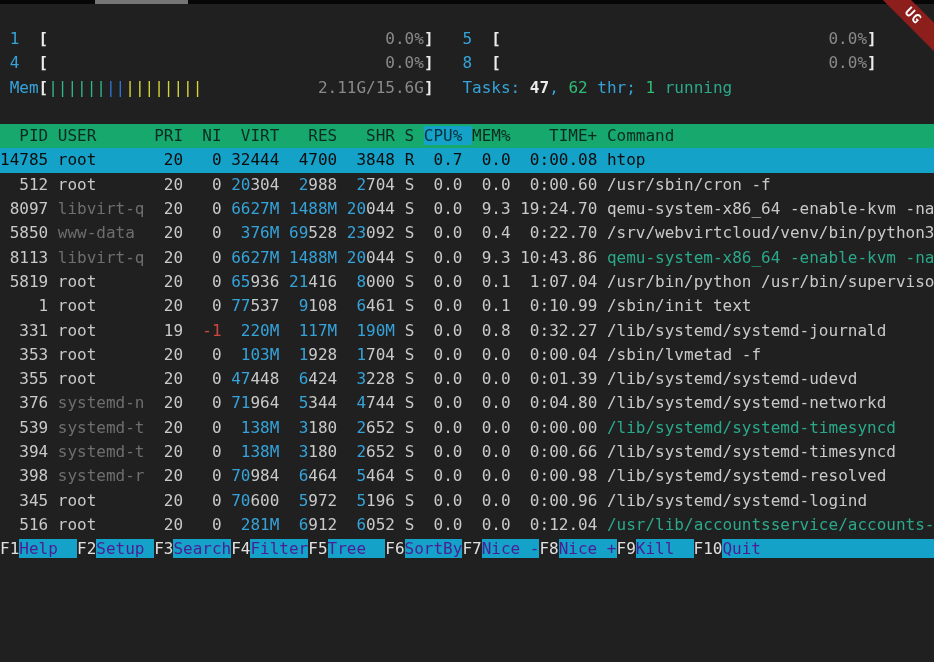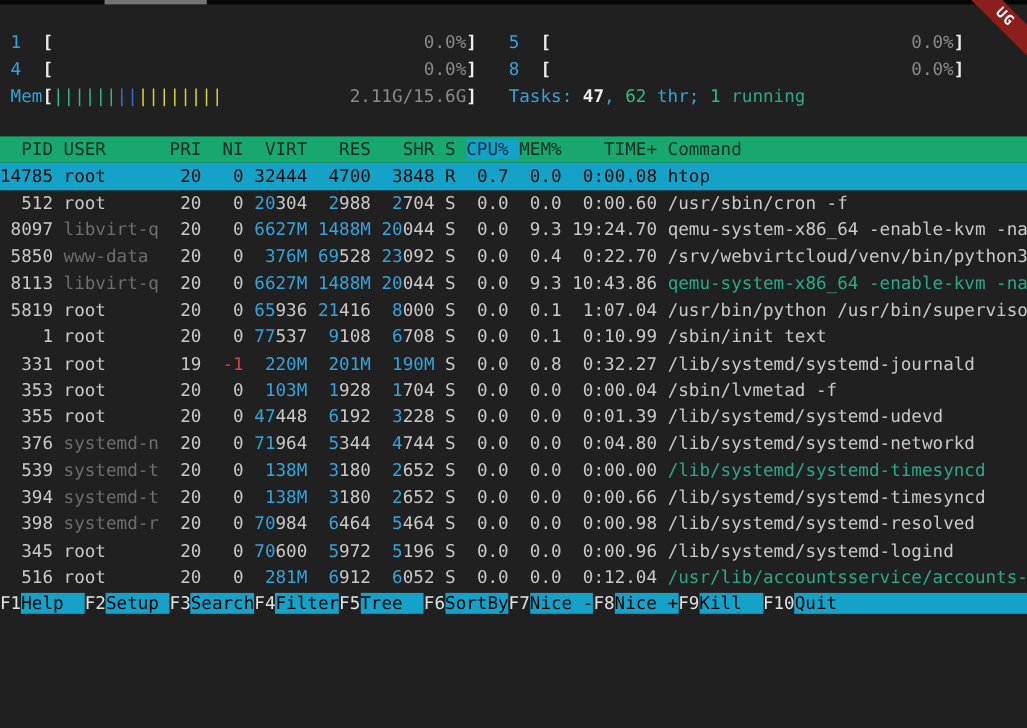--- a/index.html
+++ b/index.html
@@ -24,21 +24,21 @@
   .tg{color:var(--barg,#2eb886);}
   .tb{color:var(--barb,#3273d8);}
   .ty{color:var(--bary,#d6d435);}
   .thead{background:var(--headbg,#16a86c);color:var(--headfg,#0b2b22);width:934px;}
   .thead .sort{background:var(--selbg,#14a2c8);color:#07303a;}
   .row{width:934px;}
   .sel{background:var(--selbg,#14a2c8);}
   .sel span{color:#0b0b0b !important;font-weight:normal !important;}
   .fbar{width:934px;}
   .fkey{color:var(--fkeyfg,#e0e0e0);}
-  .flabel{background:var(--selbg,#14a2c8);color:#000000;}
+  .flabel{background:var(--selbg,#14a2c8);color:#4c1d95;}
   .ribbon{
     position:absolute; top:6px; right:-44px; width:130px; height:20px;
     background:var(--ribbon,#8c1f1c); color:#fff;
     transform:rotate(45deg);
     font-size:13px; font-weight:bold; line-height:20px; letter-spacing:1px;
     text-align:center;
   }
 </style>
 </head>
 <body>
@@ -52,24 +52,24 @@
       <div class="ln"><span> </span><span class="cyan">4</span><span>  </span><span class="bw">[</span><span class="gray">                                   0.0%</span><span class="bw">]</span><span>   </span><span class="cyan">8</span><span>  </span><span class="bw">[</span><span class="gray">                                  0.0%</span><span class="bw">]</span></div>
       <div class="ln"><span> </span><span class="cyan">Mem</span><span class="bw">[</span><span class="tg">||||||</span><span class="tb">||</span><span class="ty">||||||||</span><span class="gray">            2.11G/15.6G</span><span class="bw">]</span><span>   </span><span class="cyan">Tasks: </span><span class="bw">47</span><span class="cyan">, </span><span class="bgreen">62</span><span class="cyan"> thr; </span><span class="bgreen">1</span><span class="green"> running</span></div>
       <div class="ln"><span> </span></div>
       <div class="ln thead"><span>  PID </span><span>USER      </span><span>PRI </span><span> NI </span><span> VIRT </span><span>  RES </span><span>  SHR </span><span>S </span><span class="sort">CPU% </span><span>MEM% </span><span>   TIME+ </span><span>Command</span></div>
       <div class="ln row sel"><span>14785 </span><span>root      </span><span> 20 </span><span>  0 </span><span class="cyan">32</span><span>444</span><span> </span><span class="cyan"> 4</span><span>700</span><span> </span><span class="cyan"> 3</span><span>848</span><span> </span><span>R </span><span> 0.7 </span><span> 0.0 </span><span> 0:00.08 </span><span>htop</span></div>
       <div class="ln row"><span>  512 </span><span>root      </span><span> 20 </span><span>  0 </span><span class="cyan">20</span><span>304</span><span> </span><span class="cyan"> 2</span><span>988</span><span> </span><span class="cyan"> 2</span><span>704</span><span> </span><span>S </span><span> 0.0 </span><span> 0.0 </span><span> 0:00.60 </span><span>/usr/sbin/cron -f</span></div>
       <div class="ln row"><span> 8097 </span><span class="dim">libvirt-q </span><span> 20 </span><span>  0 </span><span class="cyan">6627M</span><span> </span><span class="cyan">1488M</span><span> </span><span class="cyan">20</span><span>044</span><span> </span><span>S </span><span> 0.0 </span><span> 9.3 </span><span>19:24.70 </span><span>qemu-system-x86_64 -enable-kvm -na</span></div>
       <div class="ln row"><span> 5850 </span><span class="dim">www-data  </span><span> 20 </span><span>  0 </span><span class="cyan"> 376M</span><span> </span><span class="cyan">69</span><span>528</span><span> </span><span class="cyan">23</span><span>092</span><span> </span><span>S </span><span> 0.0 </span><span> 0.4 </span><span> 0:22.70 </span><span>/srv/webvirtcloud/venv/bin/python3</span></div>
       <div class="ln row"><span> 8113 </span><span class="dim">libvirt-q </span><span> 20 </span><span>  0 </span><span class="cyan">6627M</span><span> </span><span class="cyan">1488M</span><span> </span><span class="cyan">20</span><span>044</span><span> </span><span>S </span><span> 0.0 </span><span> 9.3 </span><span>10:43.86 </span><span class="green">qemu-system-x86_64 -enable-kvm -na</span></div>
       <div class="ln row"><span> 5819 </span><span>root      </span><span> 20 </span><span>  0 </span><span class="cyan">65</span><span>936</span><span> </span><span class="cyan">21</span><span>416</span><span> </span><span class="cyan"> 8</span><span>000</span><span> </span><span>S </span><span> 0.0 </span><span> 0.1 </span><span> 1:07.04 </span><span>/usr/bin/python /usr/bin/superviso</span></div>
-      <div class="ln row"><span>    1 </span><span>root      </span><span> 20 </span><span>  0 </span><span class="cyan">77</span><span>537</span><span> </span><span class="cyan"> 9</span><span>108</span><span> </span><span class="cyan"> 6</span><span>708</span><span> </span><span>S </span><span> 0.0 </span><span> 0.1 </span><span> 0:10.99 </span><span>/sbin/init text</span></div>
-      <div class="ln row"><span>  331 </span><span>root      </span><span> 19 </span><span class="red"> -1 </span><span class="cyan"> 220M</span><span> </span><span class="cyan"> 201M</span><span> </span><span class="cyan"> 190M</span><span> </span><span>S </span><span> 0.0 </span><span> 0.8 </span><span> 0:32.27 </span><span>/lib/systemd/systemd-journald</span></div>
+      <div class="ln row"><span>    1 </span><span>root      </span><span> 20 </span><span>  0 </span><span class="cyan">77</span><span>537</span><span> </span><span class="cyan"> 9</span><span>108</span><span> </span><span class="cyan"> 6</span><span>461</span><span> </span><span>S </span><span> 0.0 </span><span> 0.1 </span><span> 0:10.99 </span><span>/sbin/init text</span></div>
+      <div class="ln row"><span>  331 </span><span>root      </span><span> 19 </span><span class="red"> -1 </span><span class="cyan"> 220M</span><span> </span><span class="cyan"> 117M</span><span> </span><span class="cyan"> 190M</span><span> </span><span>S </span><span> 0.0 </span><span> 0.8 </span><span> 0:32.27 </span><span>/lib/systemd/systemd-journald</span></div>
       <div class="ln row"><span>  353 </span><span>root      </span><span> 20 </span><span>  0 </span><span class="cyan"> 103M</span><span> </span><span class="cyan"> 1</span><span>928</span><span> </span><span class="cyan"> 1</span><span>704</span><span> </span><span>S </span><span> 0.0 </span><span> 0.0 </span><span> 0:00.04 </span><span>/sbin/lvmetad -f</span></div>
-      <div class="ln row"><span>  355 </span><span>root      </span><span> 20 </span><span>  0 </span><span class="cyan">47</span><span>448</span><span> </span><span class="cyan"> 6</span><span>192</span><span> </span><span class="cyan"> 3</span><span>228</span><span> </span><span>S </span><span> 0.0 </span><span> 0.0 </span><span> 0:01.39 </span><span>/lib/systemd/systemd-udevd</span></div>
+      <div class="ln row"><span>  355 </span><span>root      </span><span> 20 </span><span>  0 </span><span class="cyan">47</span><span>448</span><span> </span><span class="cyan"> 6</span><span>424</span><span> </span><span class="cyan"> 3</span><span>228</span><span> </span><span>S </span><span> 0.0 </span><span> 0.0 </span><span> 0:01.39 </span><span>/lib/systemd/systemd-udevd</span></div>
       <div class="ln row"><span>  376 </span><span class="dim">systemd-n </span><span> 20 </span><span>  0 </span><span class="cyan">71</span><span>964</span><span> </span><span class="cyan"> 5</span><span>344</span><span> </span><span class="cyan"> 4</span><span>744</span><span> </span><span>S </span><span> 0.0 </span><span> 0.0 </span><span> 0:04.80 </span><span>/lib/systemd/systemd-networkd</span></div>
       <div class="ln row"><span>  539 </span><span class="dim">systemd-t </span><span> 20 </span><span>  0 </span><span class="cyan"> 138M</span><span> </span><span class="cyan"> 3</span><span>180</span><span> </span><span class="cyan"> 2</span><span>652</span><span> </span><span>S </span><span> 0.0 </span><span> 0.0 </span><span> 0:00.00 </span><span class="green">/lib/systemd/systemd-timesyncd</span></div>
       <div class="ln row"><span>  394 </span><span class="dim">systemd-t </span><span> 20 </span><span>  0 </span><span class="cyan"> 138M</span><span> </span><span class="cyan"> 3</span><span>180</span><span> </span><span class="cyan"> 2</span><span>652</span><span> </span><span>S </span><span> 0.0 </span><span> 0.0 </span><span> 0:00.66 </span><span>/lib/systemd/systemd-timesyncd</span></div>
       <div class="ln row"><span>  398 </span><span class="dim">systemd-r </span><span> 20 </span><span>  0 </span><span class="cyan">70</span><span>984</span><span> </span><span class="cyan"> 6</span><span>464</span><span> </span><span class="cyan"> 5</span><span>464</span><span> </span><span>S </span><span> 0.0 </span><span> 0.0 </span><span> 0:00.98 </span><span>/lib/systemd/systemd-resolved</span></div>
       <div class="ln row"><span>  345 </span><span>root      </span><span> 20 </span><span>  0 </span><span class="cyan">70</span><span>600</span><span> </span><span class="cyan"> 5</span><span>972</span><span> </span><span class="cyan"> 5</span><span>196</span><span> </span><span>S </span><span> 0.0 </span><span> 0.0 </span><span> 0:00.96 </span><span>/lib/systemd/systemd-logind</span></div>
       <div class="ln row"><span>  516 </span><span>root      </span><span> 20 </span><span>  0 </span><span class="cyan"> 281M</span><span> </span><span class="cyan"> 6</span><span>912</span><span> </span><span class="cyan"> 6</span><span>052</span><span> </span><span>S </span><span> 0.0 </span><span> 0.0 </span><span> 0:12.04 </span><span class="green">/usr/lib/accountsservice/accounts-</span></div>
       <div class="ln fbar"><span class="fkey">F1</span><span class="flabel">Help  </span><span class="fkey">F2</span><span class="flabel">Setup </span><span class="fkey">F3</span><span class="flabel">Search</span><span class="fkey">F4</span><span class="flabel">Filter</span><span class="fkey">F5</span><span class="flabel">Tree  </span><span class="fkey">F6</span><span class="flabel">SortBy</span><span class="fkey">F7</span><span class="flabel">Nice -</span><span class="fkey">F8</span><span class="flabel">Nice +</span><span class="fkey">F9</span><span class="flabel">Kill  </span><span class="fkey">F10</span><span class="flabel">Quit                  </span></div>
     </div>
   <div class="ribbon">UG</div>
 </div>

